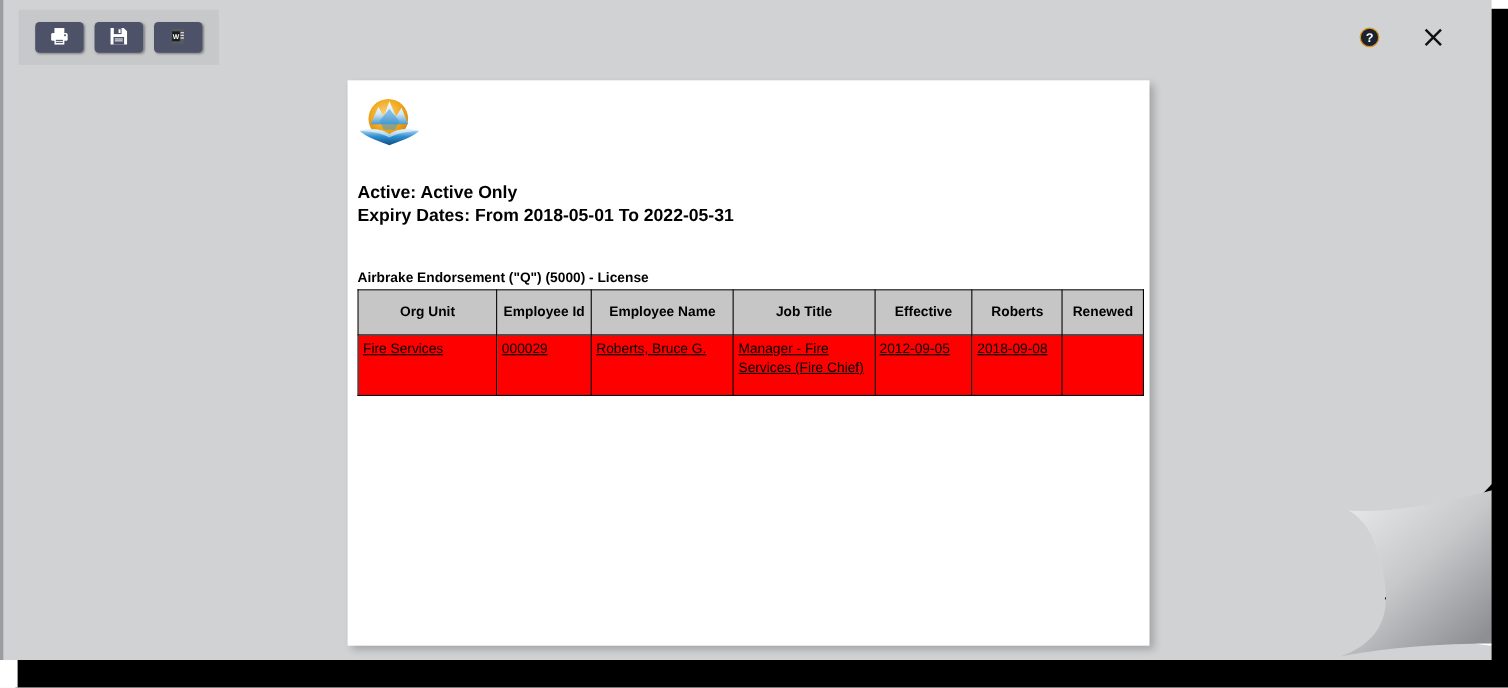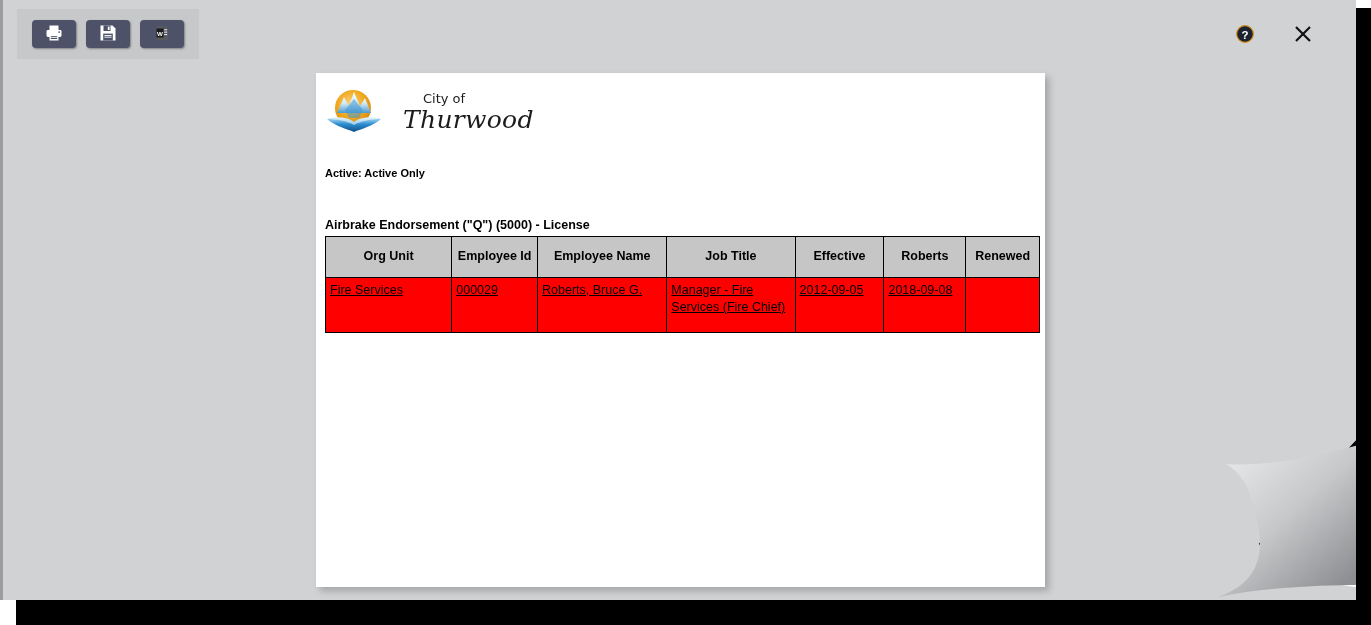--- a/index.html
+++ b/index.html
@@ -119,21 +119,21 @@
   }
 
   #rpt-title {
     margin-top: 33px;
     font-size: 15px;
     font-weight: bold;
     color: #000;
   }
   .rpt-filter {
     margin-top: 3px;
-    font-size: 11px;
+    font-size: 16px;
     font-weight: bold;
     color: #000;
   }
   #filter-active { margin-top: 24px; }
 
   
   #legend { margin-top: 39px; }
   .legend-row {
     display: flex;
     align-items: center;
@@ -302,28 +302,25 @@
               </linearGradient>
             </defs>
             <circle cx="28" cy="22" r="18" fill="url(#sunGrad)"></circle>
             <path d="M12 27 L19 11 L24 20 L29 6 L35 20 L40 12 L46 27 Z" fill="url(#crysGrad)"></path>
             <path d="M20 24 L29 13 L38 24 L34 32 L24 32 Z" fill="#3f95cf" opacity=".55"></path>
             <path d="M2 33 C14 30 24 32 29 36 C34 32 44 30 56 33 C48 40 36 43 29 46 C22 43 10 40 2 33 Z" fill="url(#bookGrad)"></path>
             <path d="M29 36 C24 32 14 30 2 33 C12 33 22 35 29 39 Z" fill="#ffffff" opacity=".55"></path>
             <path d="M29 36 C34 32 44 30 56 33 C46 33 36 35 29 39 Z" fill="#ffffff" opacity=".55"></path>
           </svg>
         </span>
-        <span id="logo-text">
-          <div id="logo-city">City of</div>
-          <div id="logo-name">Thurwood</div>
-        </span>
       </div>
 
 
       <div class="rpt-filter" id="filter-active">Active: Active Only</div>
+      <div class="rpt-filter">Expiry Dates: From 2018-05-01 To 2022-05-31</div>
 
       <div id="legend">
       </div>
 
       <div id="section-heading">Airbrake Endorsement ("Q") (5000) - License</div>
 
       <table id="skills-table">
         <colgroup>
           <col class="col-org">
             <col class="col-id">

